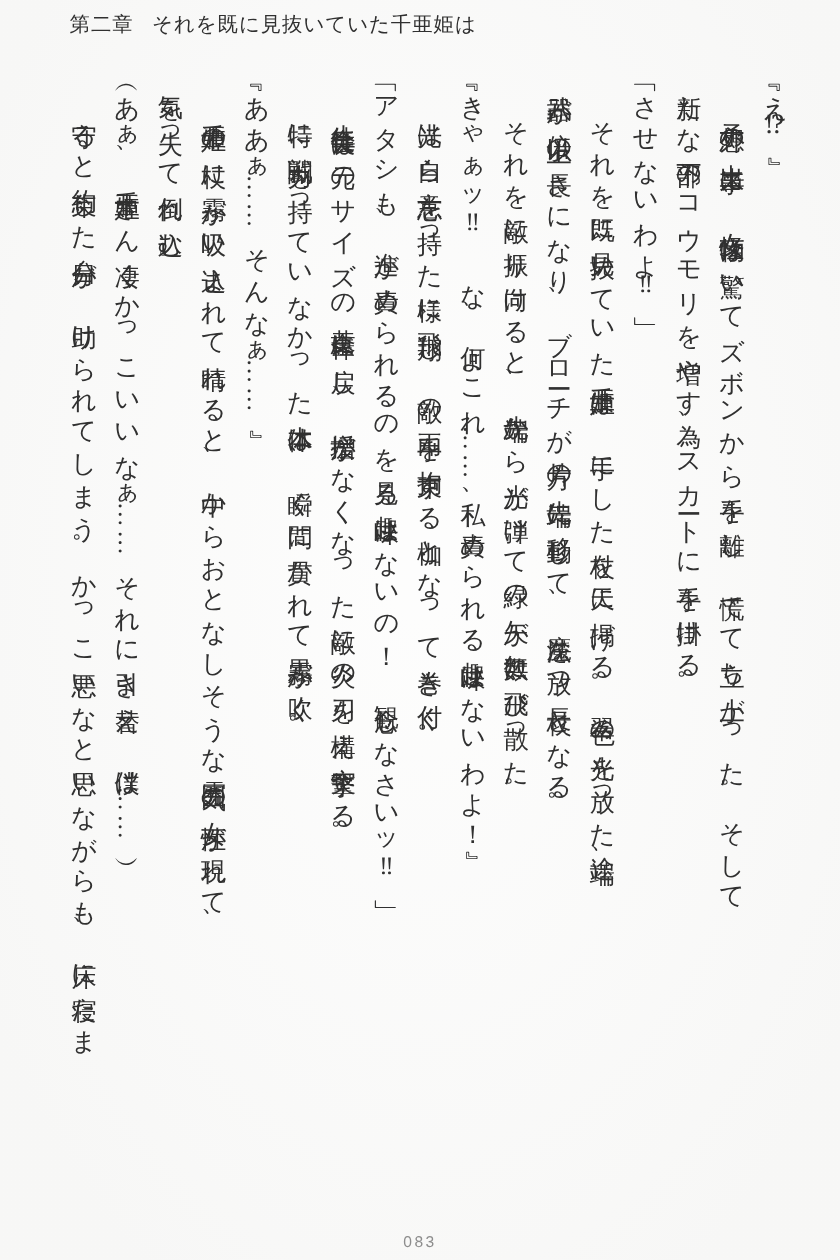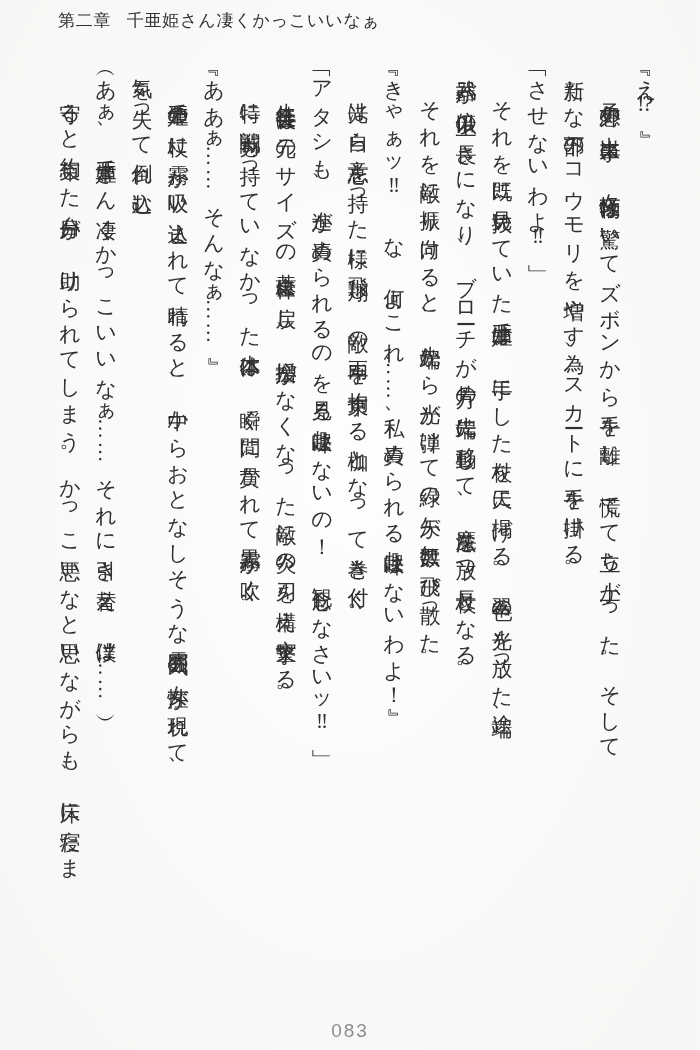--- a/index.html
+++ b/index.html
@@ -51,33 +51,33 @@
   }
   .text-column.indent {
     text-indent: 23px;
   }
   .page-number {
     position: absolute;
     bottom: 8px;
     left: 0;
     width: 100%;
     text-align: center;
-    font-size: 19px;
+    font-size: 13px;
     letter-spacing: 2px;
     color: var(--pgnum, #8d8d8d);
     font-family: "Liberation Sans", "DejaVu Sans", sans-serif;
   }
 </style>
 </head>
 <body>
 
 <div class="page-surface"></div>
 
 <header class="chapter-header">
-  <span>第二章</span><span class="chapter-title">千亜姫さん凄くかっこいいなぁ</span>
+  <span>第二章</span><span class="chapter-title">それを既に見抜いていた千亜姫は</span>
 </header>
 
 <main class="text-area">
 
 <div class="text-column">『え⁉』</div>
     <div class="text-column indent">予想外の出来事に、女怪物は驚いてズボンから手を離し、慌てて立ち上がった。そして</div>
     <div class="text-column">新たな部下のコウモリを増やす為、スカートに手を掛ける。</div>
     <div class="text-column">「させないわよ‼」</div>
     <div class="text-column indent">それを既に見抜いていた千亜姫は、手にした杖を天に掲げる。翠色の光を放った途端、</div>
     <div class="text-column">武器が倍以上の長さになり、ブローチが片方の先端に移動して、魔法を放つ長杖となる。</div>

